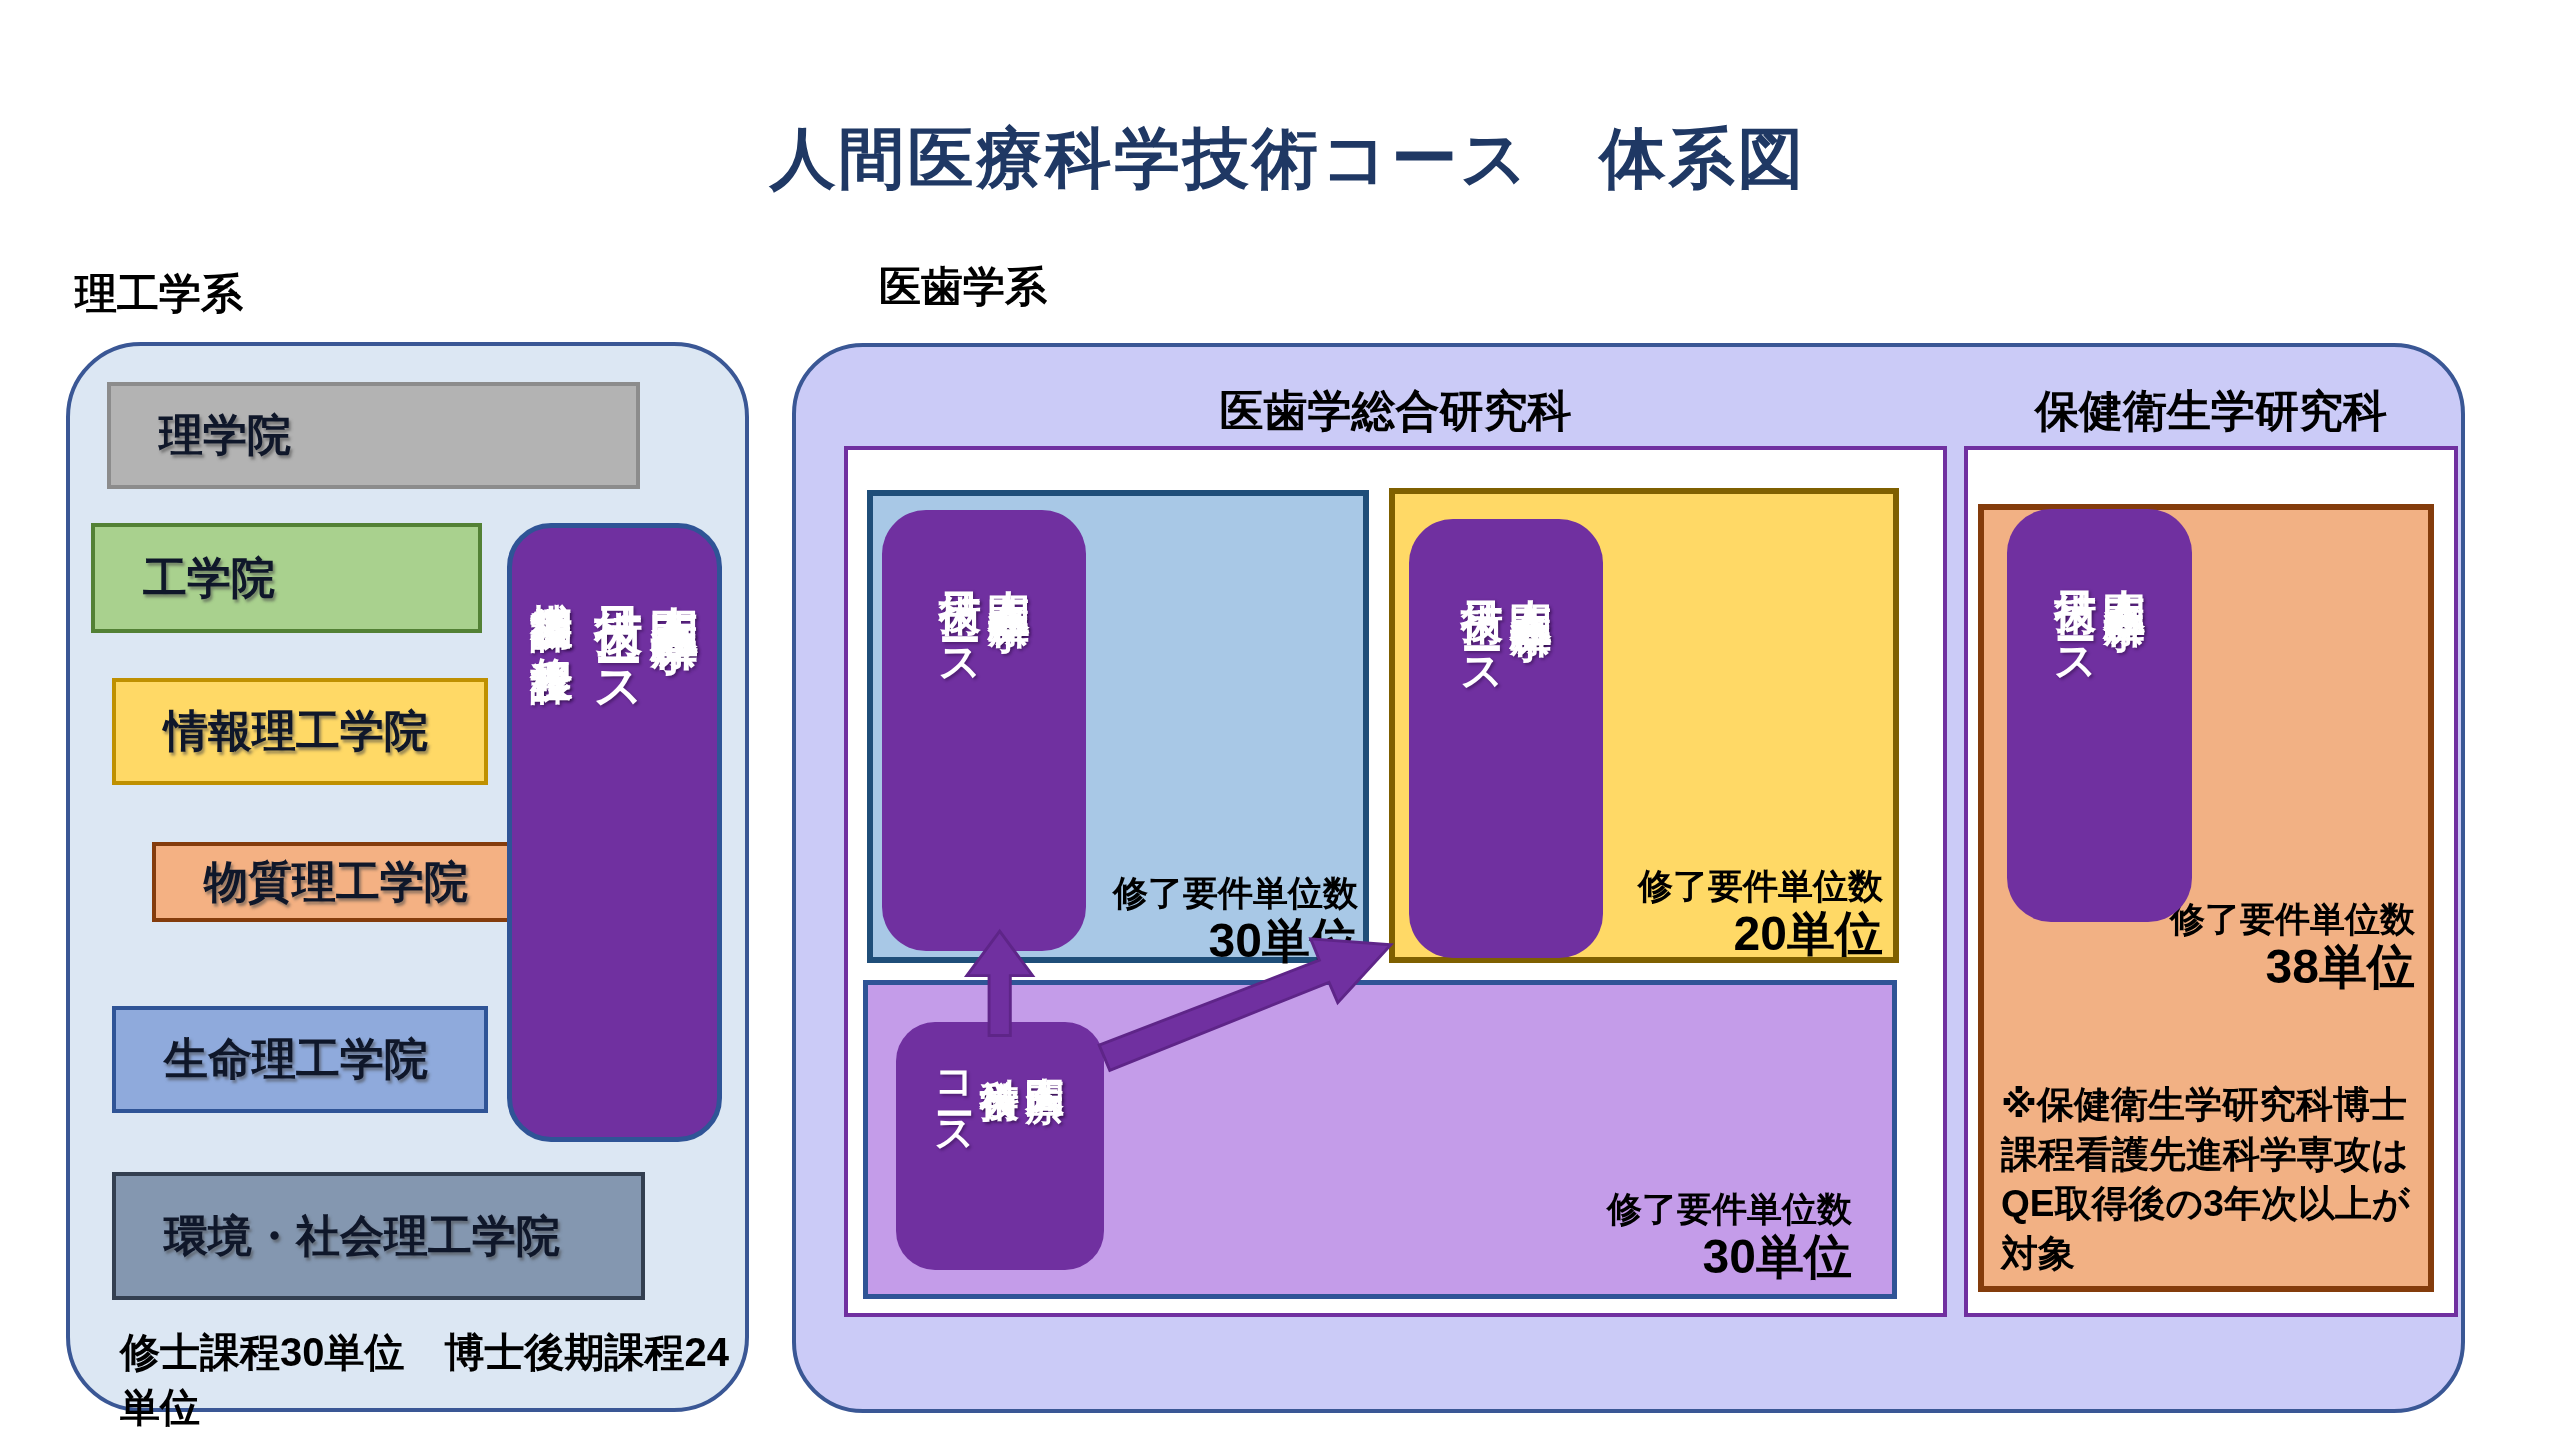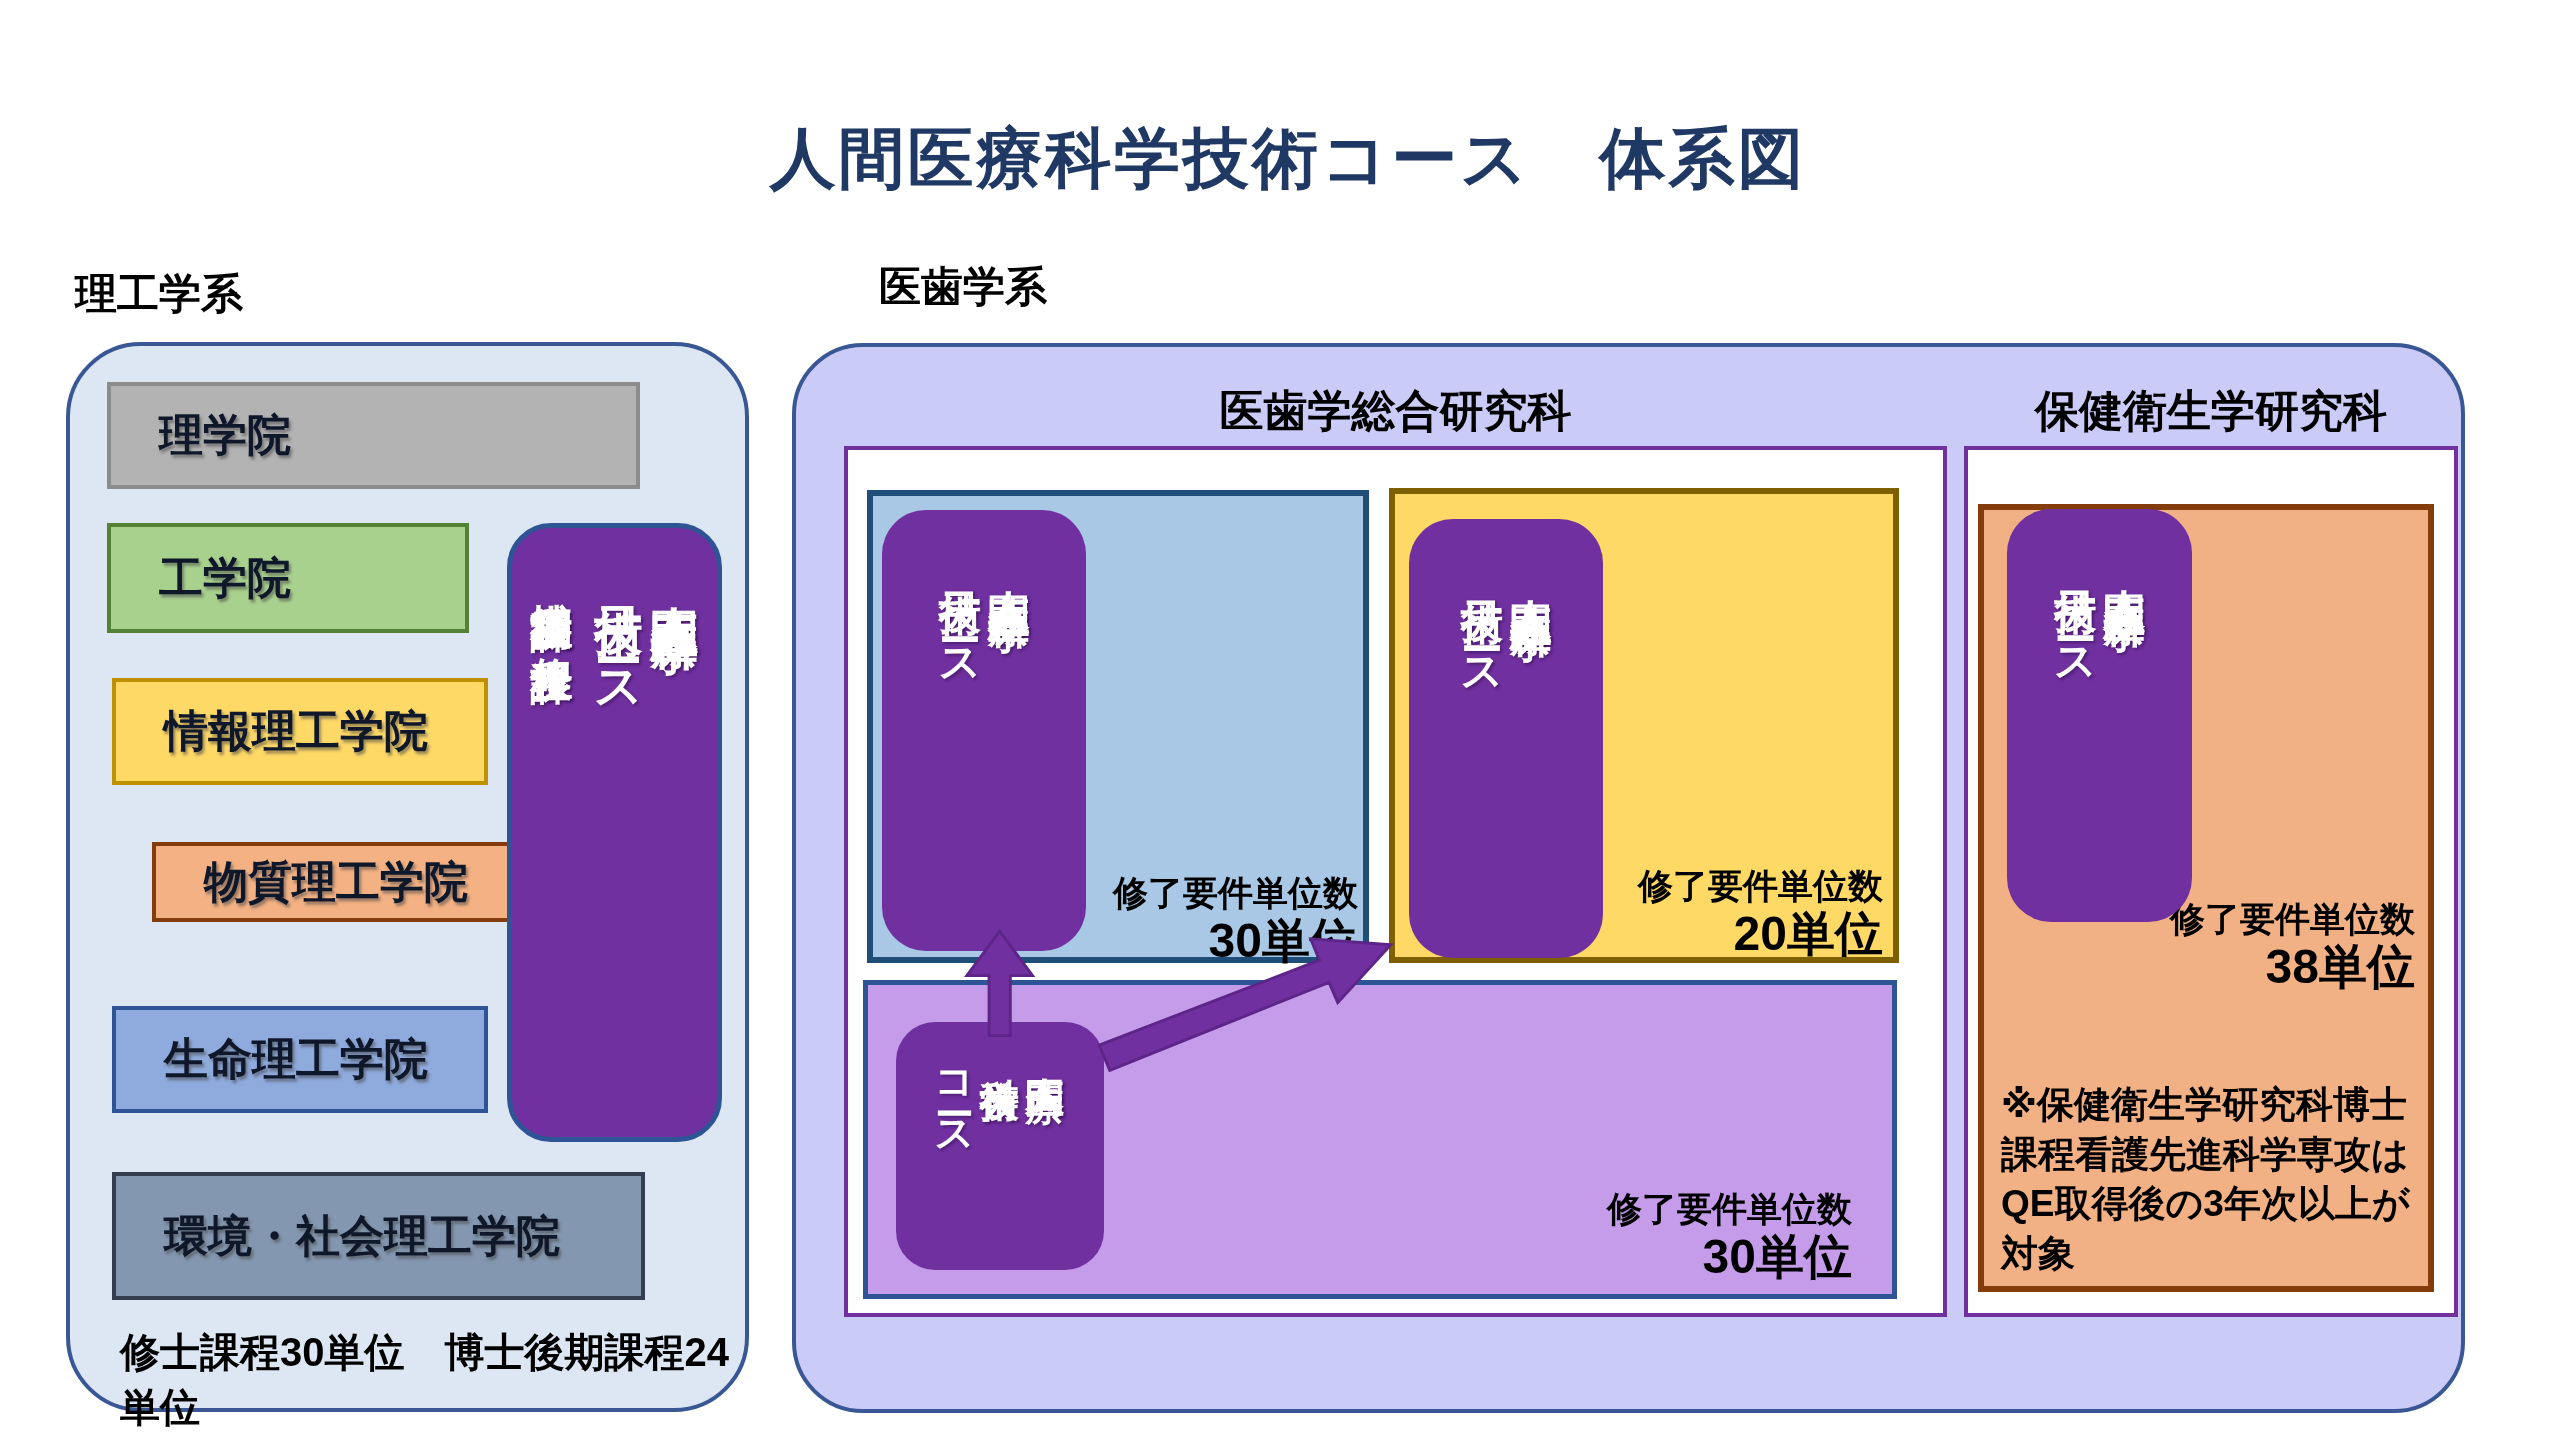--- a/index.html
+++ b/index.html
@@ -16,21 +16,21 @@
   #label-science{left:75px;top:259px;margin-top:7px;}
   #label-medical{left:879px;top:259px;}
 
   
   #left-container{left:66px;top:342px;width:683px;height:1070px;
     background:#DCE7F3;border:4.8px solid #3A5795;border-radius:75px;}
   .school{border:4.8px solid;color:#0f172a;font-size:44px;
     display:flex;align-items:center;padding-left:48px;
     text-shadow:1.9px 2.9px 2.9px rgba(70,70,70,0.55);}
   #school-science    {left:107px;top:382px;width:533px;height:107px;background:#B3B3B3;border-color:#8C8C8C;}
-  #school-engineering{left:107px;top:523px;width:362px;height:110px;background:#A9D18E;border-color:#538135;}
+  #school-engineering{left:91px;top:523px;width:391px;height:110px;background:#A9D18E;border-color:#538135;}
   #school-computing  {left:112px;top:678px;width:376px;height:107px;background:#FFD966;border-color:#BF9000;}
   #school-materials  {left:112px;top:842px;width:376px;height:80px;background:#F4B183;border-color:#843C0C;margin-left:40px;}
   #school-life       {left:112px;top:1006px;width:376px;height:107px;background:#8FAADC;border-color:#2F5496;}
   #school-environment{left:112px;top:1172px;width:533px;height:128px;background:#8497B0;border-color:#333F50;}
   #left-footer{left:75px;top:1325px;width:637px;font-size:40px;color:#000000;margin-left:45px;}
 
   
   .course-box{background:#7030A0;border-radius:44px;display:flex;justify-content:center;z-index:10;}
   .course-text{writing-mode:vertical-rl;color:#ffffff;
     text-shadow:1.9px 1.9px 2.9px rgba(40,10,60,0.45);}

